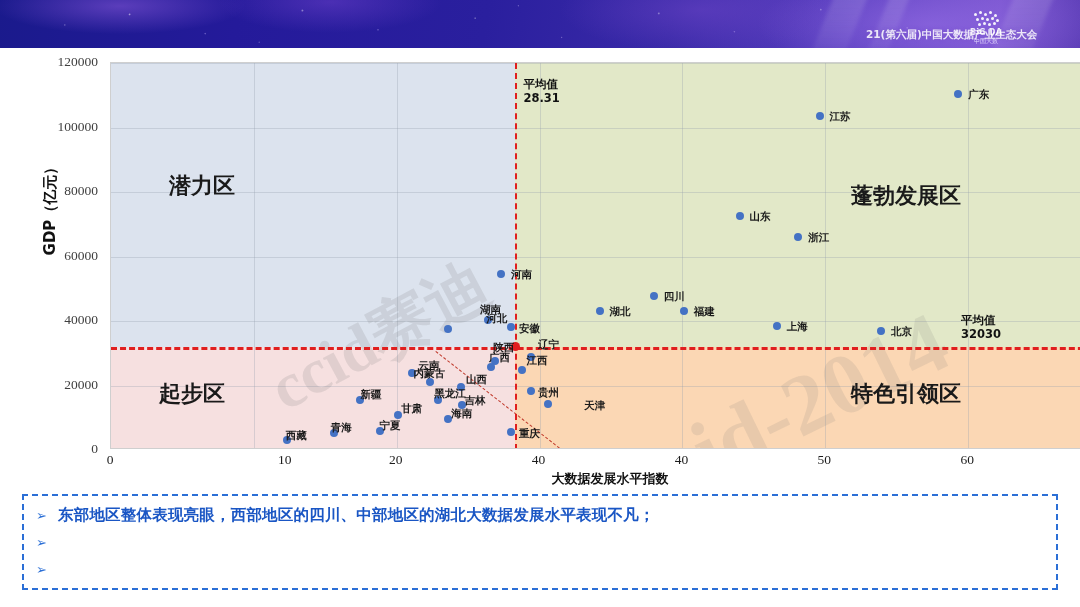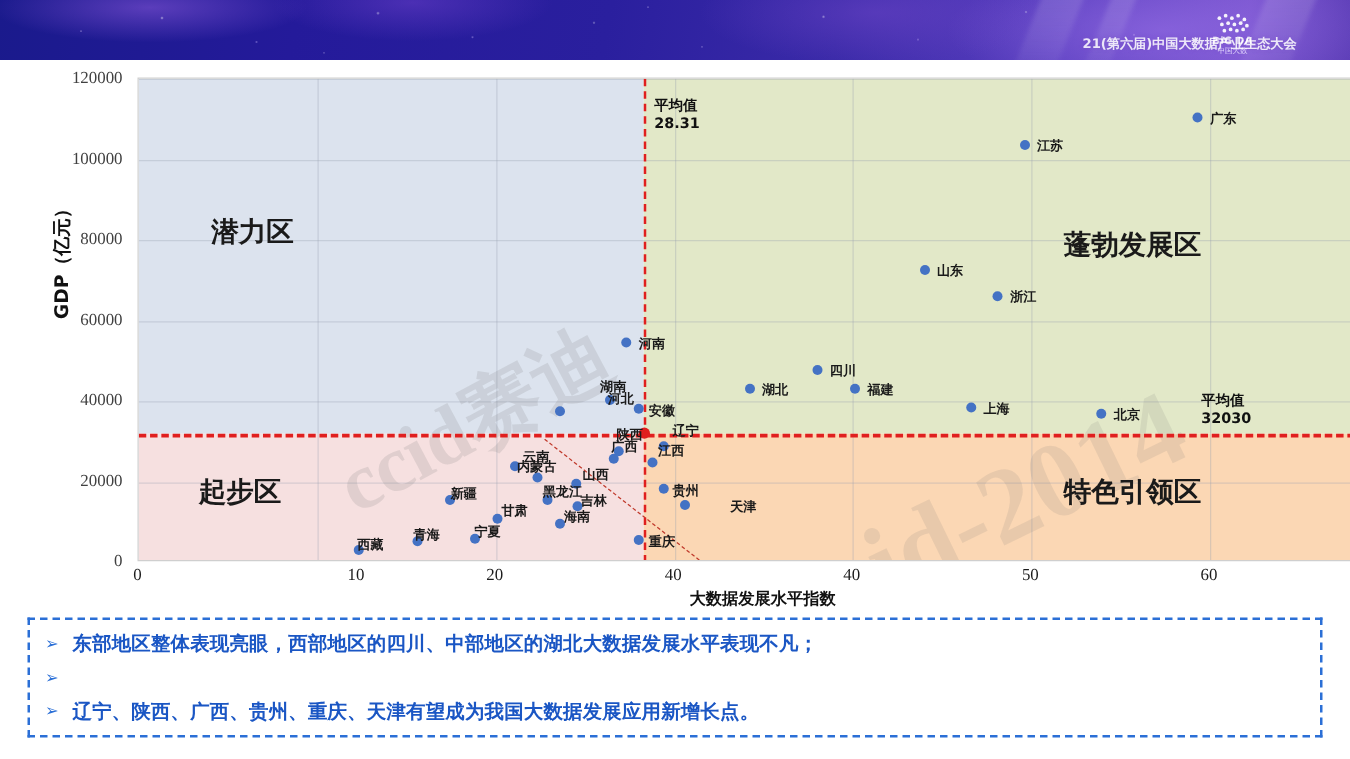--- a/index.html
+++ b/index.html
@@ -345,17 +345,16 @@
   <div id="bullets">
       <div class="bullet">
         <span class="arrow">➢</span>
         <span class="btext">东部地区整体表现亮眼，西部地区的四川、中部地区的湖北大数据发展水平表现不凡；</span>
       </div>
       <div class="bullet">
         <span class="arrow">➢</span>
       </div>
       <div class="bullet">
         <span class="arrow">➢</span>
-        <span class="btext">辽宁、陕西、广西、贵州、重庆、天津有望成为我国大数据发展应用新增长点。</span>
       </div>
     </div>
 
 </div>
 
 </body></html>

